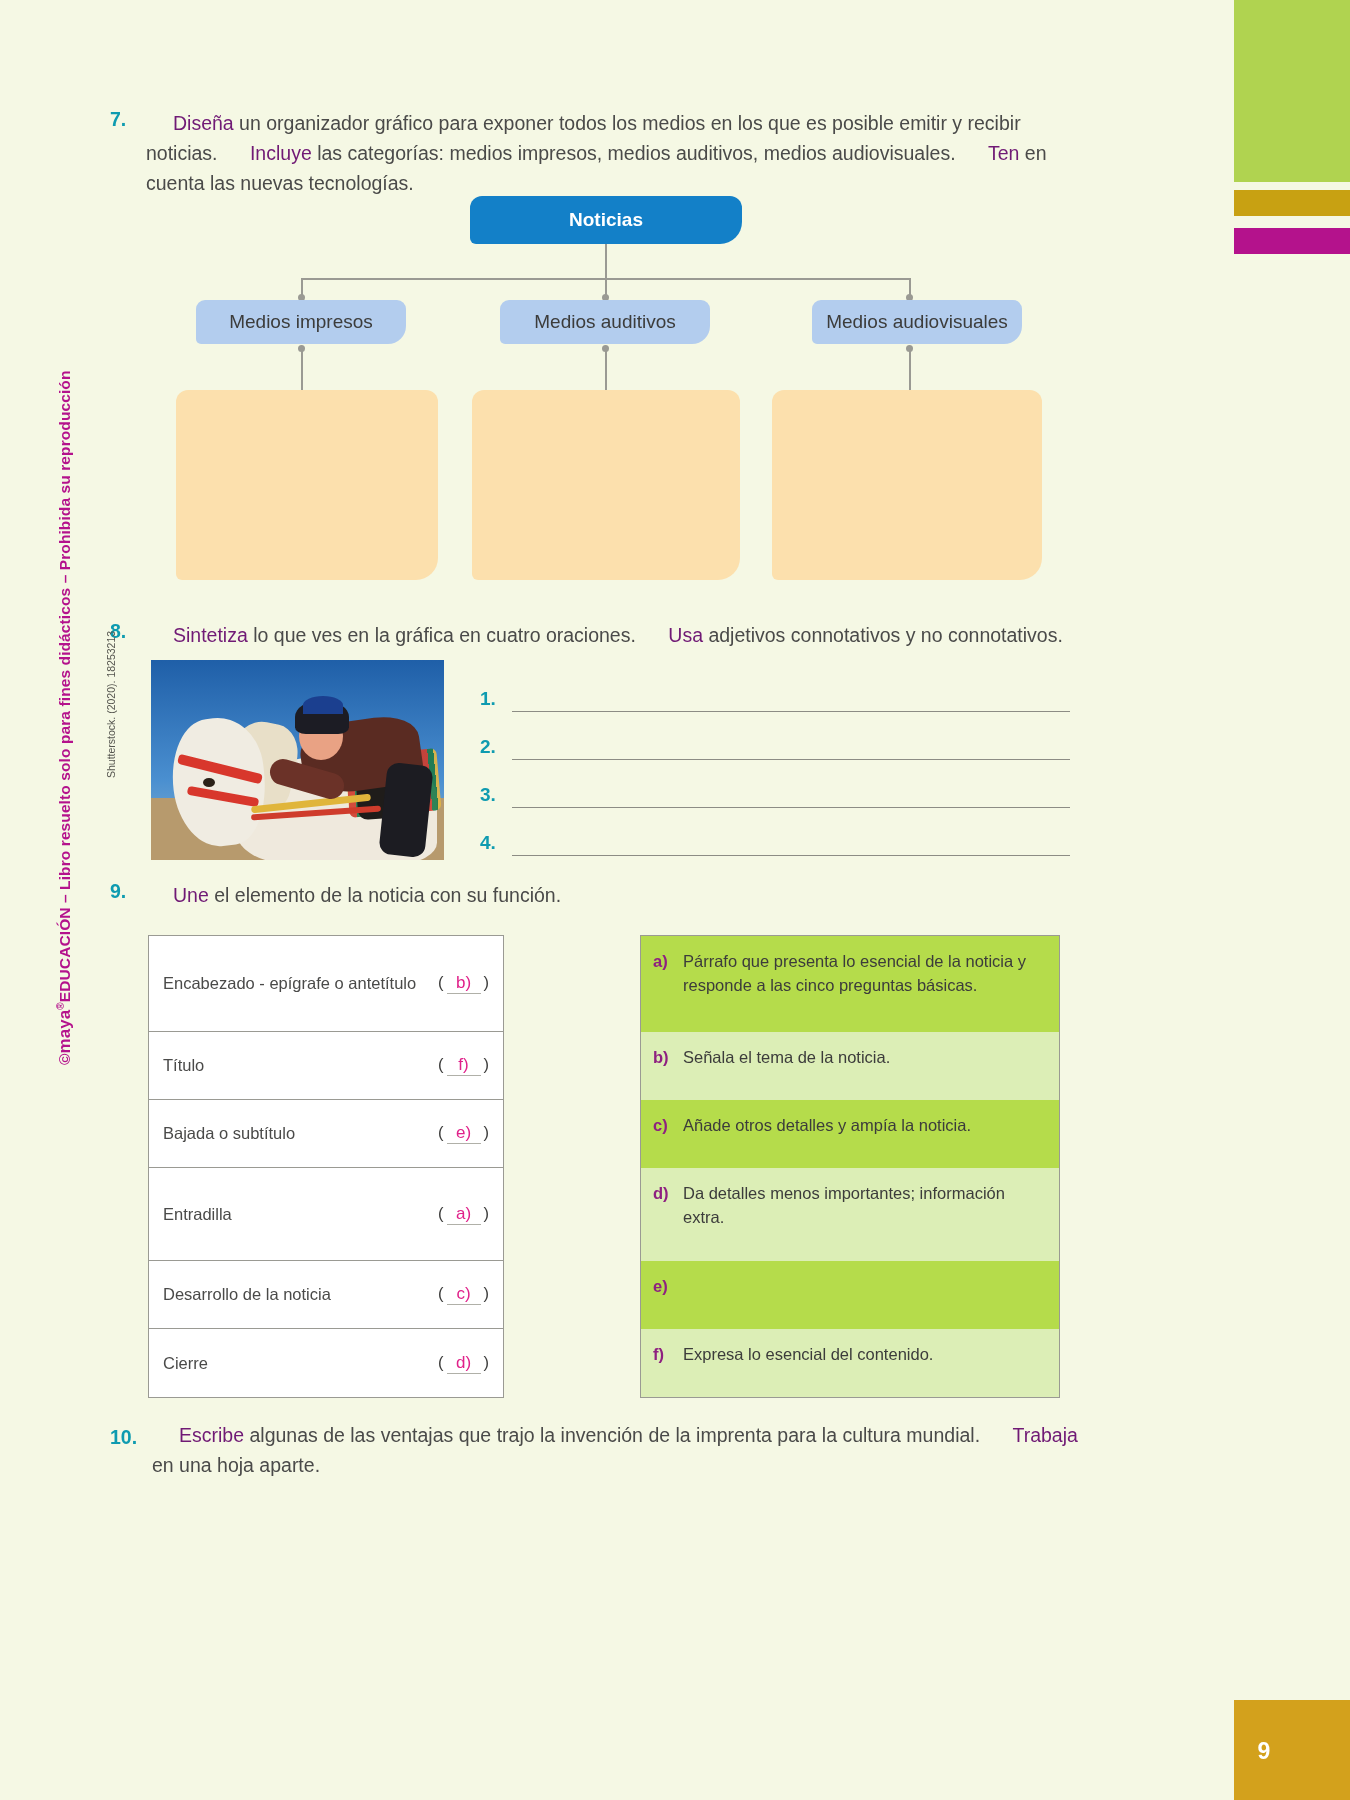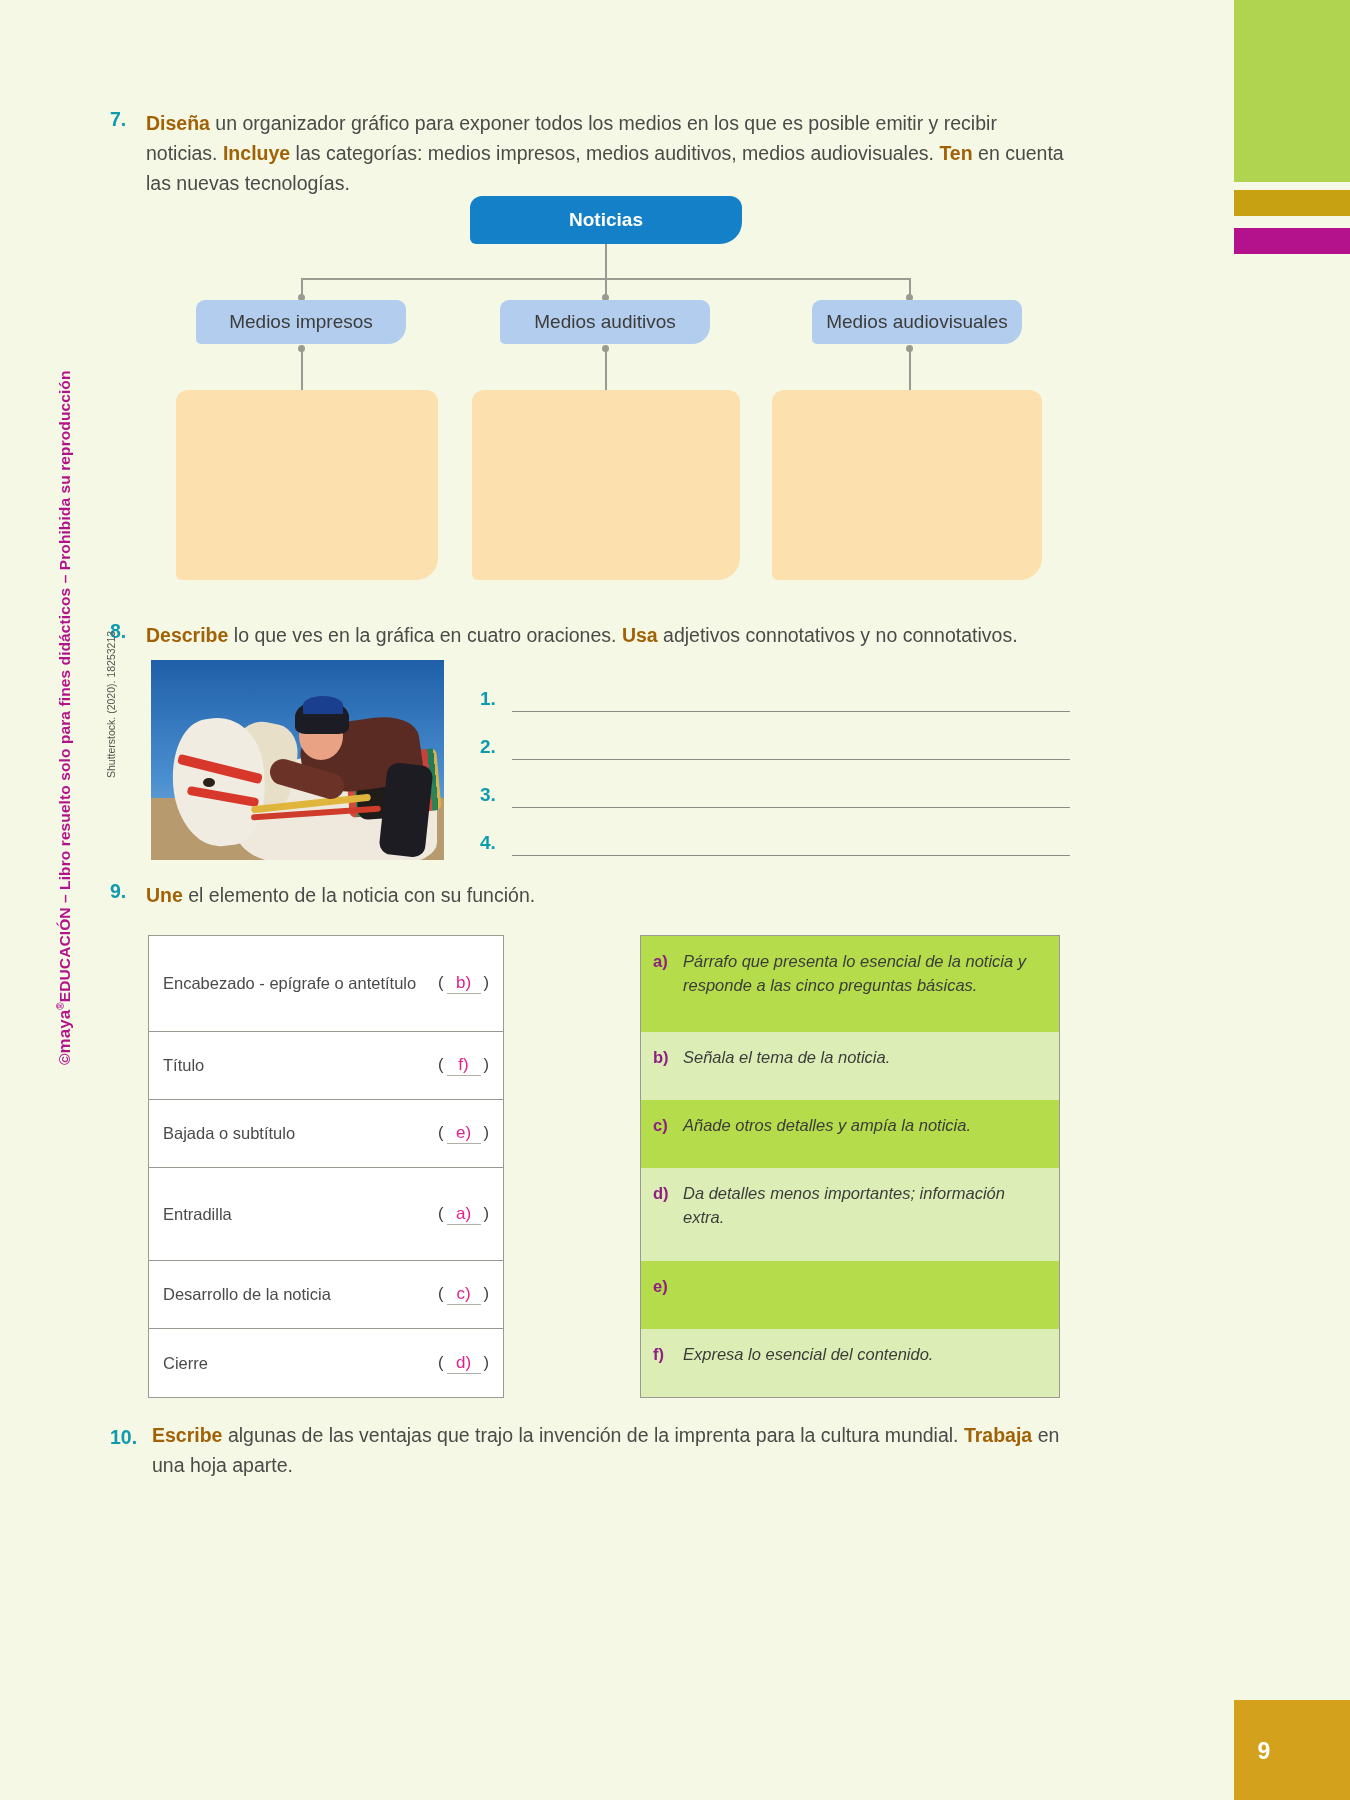--- a/index.html
+++ b/index.html
@@ -27,21 +27,21 @@
     letter-spacing:.1px;white-space:nowrap;text-align:left;
   }
   .side-credit .logo{font-size:17px;}
   .side-credit .reg{font-size:10px;vertical-align:super;}
 
   
   .ex{position:absolute;display:flex;}
   .ex-num{color:#0e9bb0;font-weight:bold;font-size:19.5px;width:36px;flex:none;}
   .ex-num.wide{width:42px;margin-top:6px;}
   .ex-text{font-size:19.5px;line-height:30px;color:#4a4a49;}
-  .ex-text b{color:#a16207;font-weight:bold;}
+  .ex-text b{color:#701a75;font-weight:normal;margin-left:27px;}
 
   #ex7{left:110px;top:108px;width:960px;}
   #ex8{left:110px;top:620px;width:960px;}
   #ex9{left:110px;top:880px;width:960px;}
   #ex10{left:110px;top:1420px;width:980px;}
 
   
   .chart{position:absolute;left:150px;top:190px;width:920px;height:410px;}
   .node-root{
     position:absolute;left:320px;top:6px;width:272px;height:48px;
@@ -176,21 +176,21 @@
     border:1.3px solid #9a9a93;box-sizing:border-box;
   }
   .mr-row{
     display:flex;box-sizing:border-box;
     padding:13px 14px 13px 12px;
     font-size:16.5px;line-height:24px;color:#3c3c3b;
   }
   .mr-row.odd{background:#b5dc4b;}
   .mr-row.even{background:#dceeb6;}
   .mr-letter{color:#8e2080;font-weight:bold;width:30px;flex:none;}
-  .mr-text{flex:1;font-style:italic;}
+  .mr-text{flex:1;}
 </style>
 </head>
 <body>
 
 <div class="edge-green"></div>
 <div class="edge-gold"></div>
 <div class="edge-magenta"></div>
 <div class="footer-bar"></div>
 <div class="footer-page">9</div>
 
@@ -231,21 +231,21 @@
   <div class="dot" style="left:756px;top:155px;"></div>
 
   <div class="node-blank bl0"></div>
   <div class="node-blank bl1"></div>
   <div class="node-blank bl2"></div>
 </div>
 
 <div class="ex" id="ex8">
   <div class="ex-num">8.</div>
   <div class="ex-text">
-    <b>Describe</b><span> lo que ves en la gráfica en cuatro oraciones. </span><b>Usa</b><span> adjetivos connotativos y no connotativos.</span>
+    <b>Sintetiza</b><span> lo que ves en la gráfica en cuatro oraciones. </span><b>Usa</b><span> adjetivos connotativos y no connotativos.</span>
   </div>
 </div>
 
 <div class="photo">
   <div class="sky"></div>
   <div class="ground"></div>
   <div class="fence"></div>
   <div class="fence2"></div>
   <div class="horse-body"></div>
   <div class="blanket"></div>

